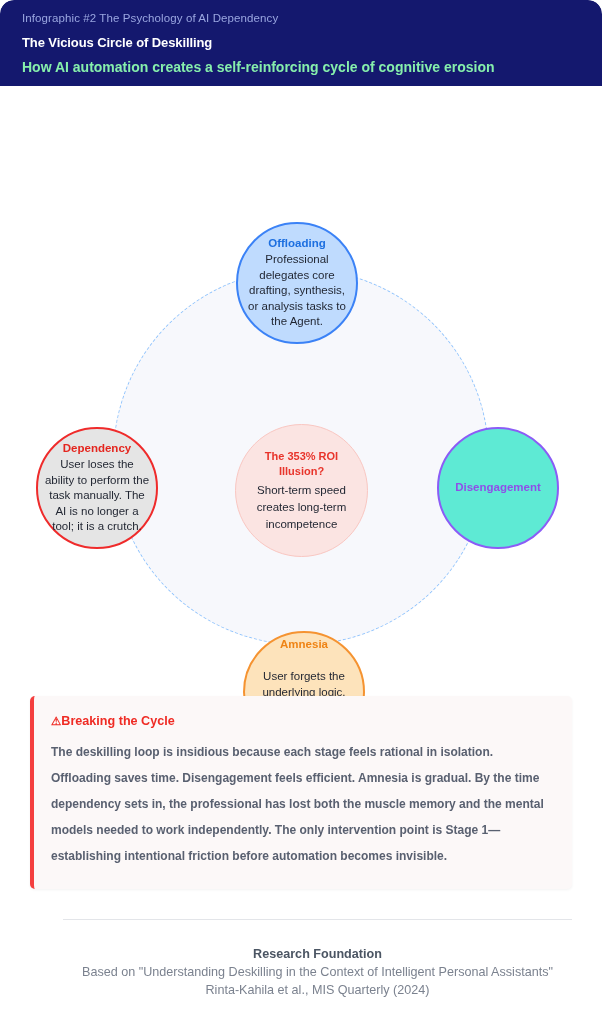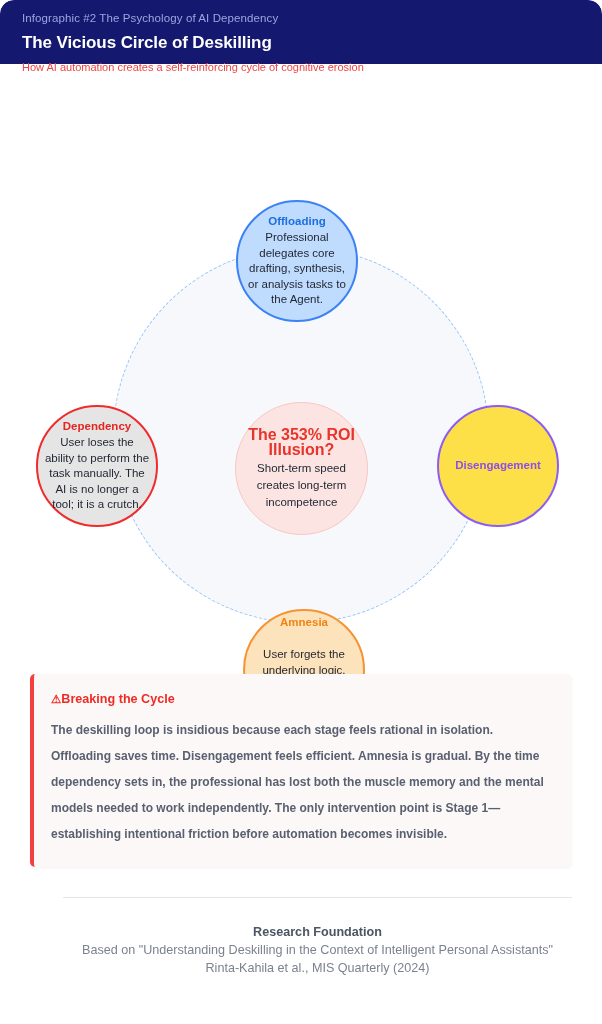--- a/index.html
+++ b/index.html
@@ -18,44 +18,44 @@
     height: 1024px;
     background: #ffffff;
     border-radius: 14px;
     overflow: hidden;
   }
 
   
   .header {
     position: relative;
     width: 602px;
-    height: 64px;
+    height: 86px;
     background: #14186e;
     border-top-left-radius: 14px;
     border-top-right-radius: 14px;
     padding: 11px 22px 0 22px;
   }
   .header-eyebrow {
     color: #9aa6e0;
     font-size: 11.5px;
     letter-spacing: 0.1px;
     line-height: 15px;
   }
   .header-title {
     color: #ffffff;
-    font-size: 17px;
+    font-size: 13px;
     font-weight: bold;
     line-height: 25px;
     margin-top: 4px;
     letter-spacing: -0.1px;
   }
   .header-subtitle {
-    color: #ef4444;
-    font-size: 11px;
-    font-weight: normal;
+    color: #86efac;
+    font-size: 14px;
+    font-weight: bold;
     line-height: 18px;
     margin-top: 3px;
   }
 
   
   .cycle {
     position: relative;
     width: 602px;
     height: 610px;
     padding-left: 21px;
@@ -109,21 +109,21 @@
     width: 122px; height: 122px;
     background: #e5e5e5;
     border: 2px solid #ef2b2b;
   }
   .node-dependency .node-title { color: #e4261f; }
 
   
   .node-disengagement {
     left: 437px; top: 341px;
     width: 122px; height: 122px;
-    background: #fde047;
+    background: #5eead4;
     border: 2px solid #8b5cf6;
   }
   .node-disengagement .node-title { color: #8e4fe8; }
 
   
   .node-amnesia {
     left: 243px; top: 545px;
     width: 122px; height: 122px;
     background: #fde3bb;
     border: 2px solid #f59331;
@@ -133,21 +133,21 @@
 
   
   .node-center {
     left: 235px; top: 338px;
     width: 133px; height: 133px;
     background: #fbe4e2;
     border: 1.5px solid #f9c7c2;
   }
   .node-center .node-title {
     color: #e8342b;
-    font-size: 16px;
+    font-size: 11px;
     margin-bottom: 3px;
   }
   .node-center .node-body { line-height: 17px; }
 
   
   .callout {
     position: relative;
     margin: 0 30px;
     width: 542px;
     background: #fcf8f8;

